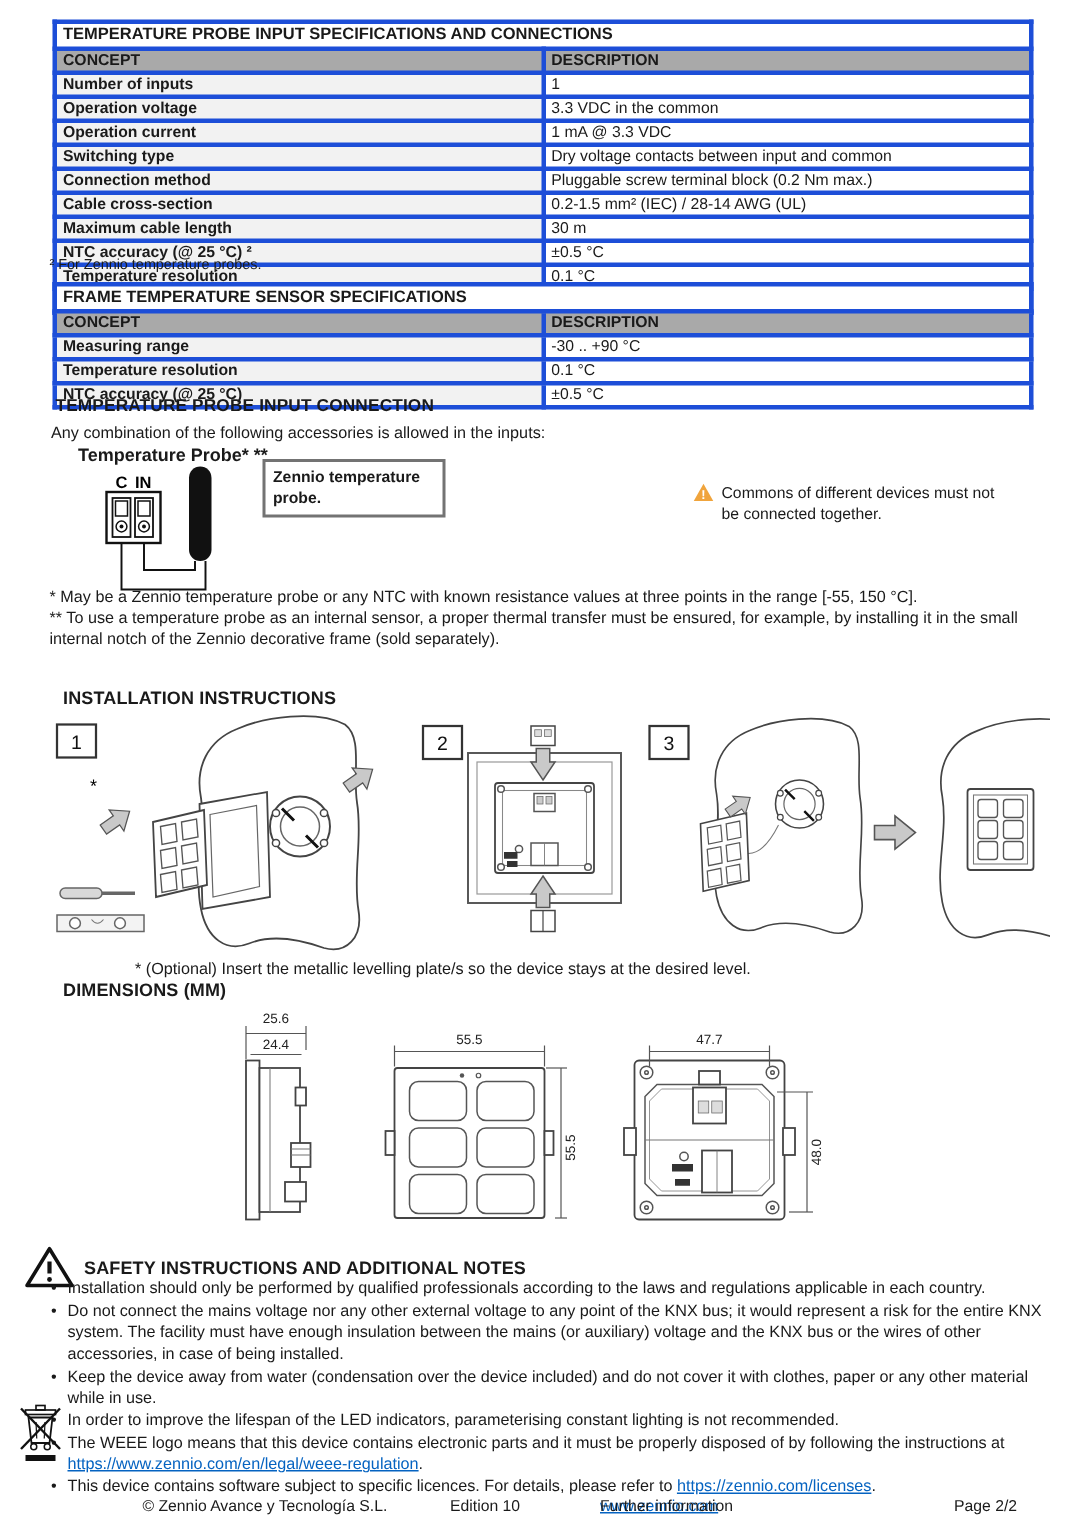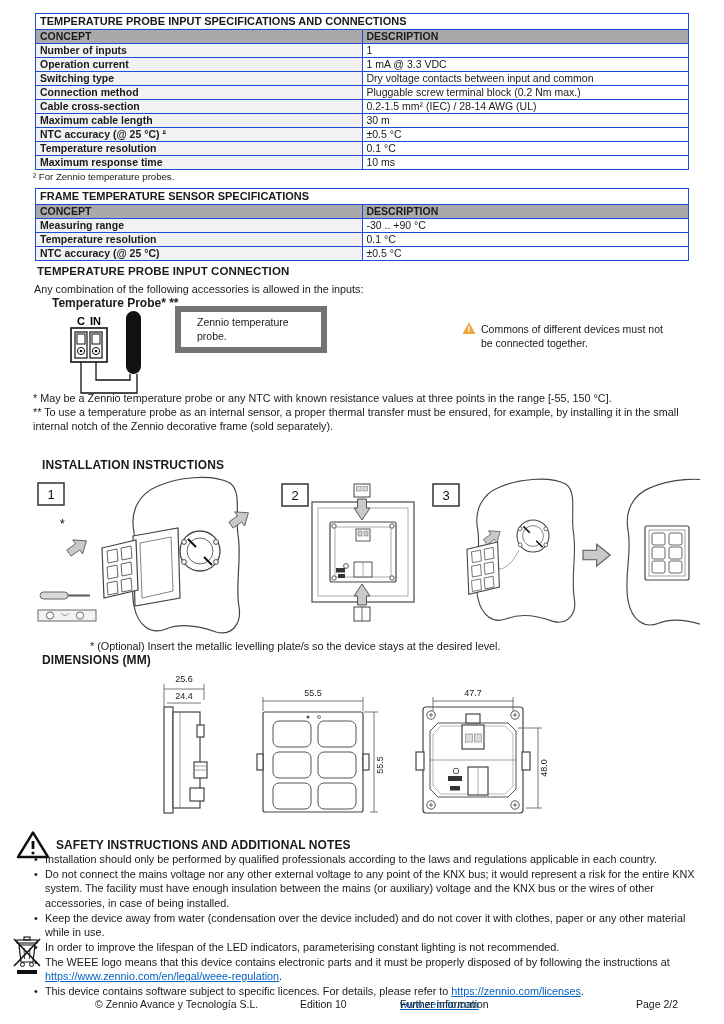--- a/index.html
+++ b/index.html
@@ -1,33 +1,33 @@
 <!DOCTYPE html>
 <html><head>
 <meta charset="utf-8">
 <style>
   html,body{margin:0;padding:0;background:#fff;}
   #page{position:relative;width:724px;height:1024px;background:#fff;overflow:hidden;
         font-family:"Liberation Sans","DejaVu Sans",sans-serif;color:#1a1a1a;}
   .abs{position:absolute;}
   
   table.spec{position:absolute;width:654px;border-collapse:collapse;table-layout:fixed;}
-  table.spec th,table.spec td{border:1px solid #1d4ed8;font-size:10.5px;padding:0 4px;
+  table.spec th,table.spec td{border:3px solid #1d4ed8;font-size:10.5px;padding:0 4px;
         height:13px;line-height:1.05;text-align:left;vertical-align:middle;font-weight:normal;}
   table.spec th.title{font-weight:bold;font-size:11px;height:15px;background:#fff;}
   table.spec th.hdr{background:#a9a9a9;font-weight:bold;height:13px;}
   table.spec .col1{width:283px;}
   table.spec td.col1{background:#f2f2f2;font-weight:bold;}
   table.spec td{background:#fff;}
   .footnote{position:absolute;font-size:9.6px;}
   .h1{position:absolute;font-size:11.5px;font-weight:bold;letter-spacing:.1px;}
   .body-text{position:absolute;font-size:10.8px;line-height:1.3;text-align:right;}
   .probe-title{position:absolute;font-size:12px;font-weight:bold;}
-  .zbox{position:absolute;left:175px;top:306px;width:108px;border:6px solid #737373;
-        padding:4px 16px;font-size:10.5px;font-weight:normal;line-height:1.3;background:#fff;}
+  .zbox{position:absolute;left:175px;top:306px;width:108px;border:2px solid #737373;
+        padding:4px 5px;font-size:10.5px;font-weight:bold;line-height:1.3;background:#fff;}
   .warnnote{position:absolute;left:462px;top:322px;width:230px;display:flex;gap:5px;
         font-size:10.5px;line-height:1.35;}
   .warnnote .wtxt{width:182px;}
   .fnotes{position:absolute;left:33px;top:392px;width:660px;font-size:10.8px;line-height:1.28;}
   ul.safety{position:absolute;left:33px;top:852px;width:676px;margin:0;padding:0;
         list-style:none;font-size:10.8px;line-height:14.4px;}
   ul.safety li{position:relative;padding-left:12px;margin:0 0 .5px 0;}
   ul.safety li::before{content:"\2022";position:absolute;left:1px;top:0;}
   a.link{color:#0563c1;text-decoration:underline;cursor:pointer;}
   .footer{position:absolute;top:998px;left:0;width:724px;font-size:10.5px;}
@@ -57,20 +57,24 @@
         <th class="hdr">DESCRIPTION</th>
       </tr>
     </thead>
     <tbody>
 
     <tr>
         <td class="col1">Number of inputs</td>
         <td>1</td>
       </tr>
         <tr>
+        <td class="col1">Operation voltage</td>
+        <td>3.3 VDC in the common</td>
+      </tr>
+        <tr>
         <td class="col1">Operation current</td>
         <td>1 mA @ 3.3 VDC</td>
       </tr>
         <tr>
         <td class="col1">Switching type</td>
         <td>Dry voltage contacts between input and common</td>
       </tr>
         <tr>
         <td class="col1">Connection method</td>
         <td>Pluggable screw terminal block (0.2 Nm max.)</td>

